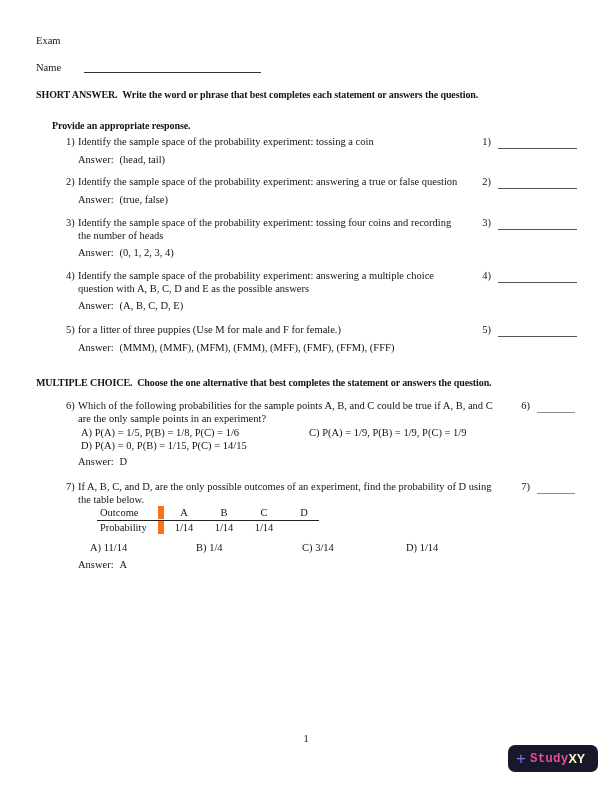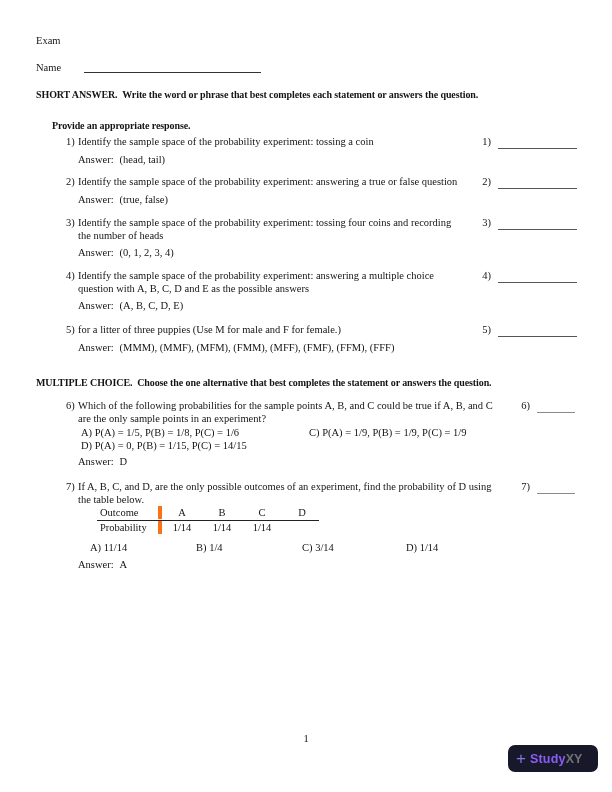--- a/index.html
+++ b/index.html
@@ -37,21 +37,21 @@
   .sa .blank-line{width:79px;}
   .mc .blank-line{width:38px;border-bottom-color:#8a8a8a;}
 
   .opt-grid2{display:grid;grid-template-columns:228px auto;margin-left:3px;margin-top:2px;line-height:12.5px;}
   .opt-grid4{display:grid;grid-template-columns:106px 106px 104px auto;margin-left:12px;margin-top:8px;line-height:12.5px;}
   .mc-answer{margin-top:4px;line-height:12px;}
 
   .q7-table{margin-left:19px;margin-top:0px;width:222px;}
   .t-row{display:flex;line-height:13px;}
   .t-row1{border-bottom:1px solid #222;padding-bottom:1px;}
-  .t-label{width:58px;flex:none;border-right:4px solid #f97316;padding-left:3px;}
+  .t-label{width:58px;flex:none;border-right:6px solid #f97316;padding-left:3px;}
   .t-cell{width:40px;flex:none;text-align:center;}
 
   .page-num{left:0;top:733px;width:612px;text-align:center;}
 
   .logo{
     left:508px;top:745px;width:90px;height:27px;
     border-radius:7px;
     display:flex;align-items:center;
     box-sizing:border-box;padding-left:8px;
     font-family:"Liberation Sans","DejaVu Sans",sans-serif;
@@ -219,17 +219,17 @@
     <div class="q-blank mc">
       <span class="blank-num">7)</span>
       <span class="blank-line"></span>
     </div>
   </div>
 
   <div class="abs page-num">1</div>
 
   <div class="abs logo" style="background-color: rgb(23, 25, 43);">
     <span class="logo-plus" style="color: rgb(132, 116, 232);">+</span>
-    <span class="logo-study" style="color: #8b5cf6;">Study</span>
-    <span class="logo-xy" style="color: #737373;">XY</span>
+    <span class="logo-study" style="color: #ec4899; font-family: Liberation Mono, monospace;">Study</span>
+    <span class="logo-xy" style="color: #fef9c3;">XY</span>
   </div>
 
 </div>
 
 </body></html>

